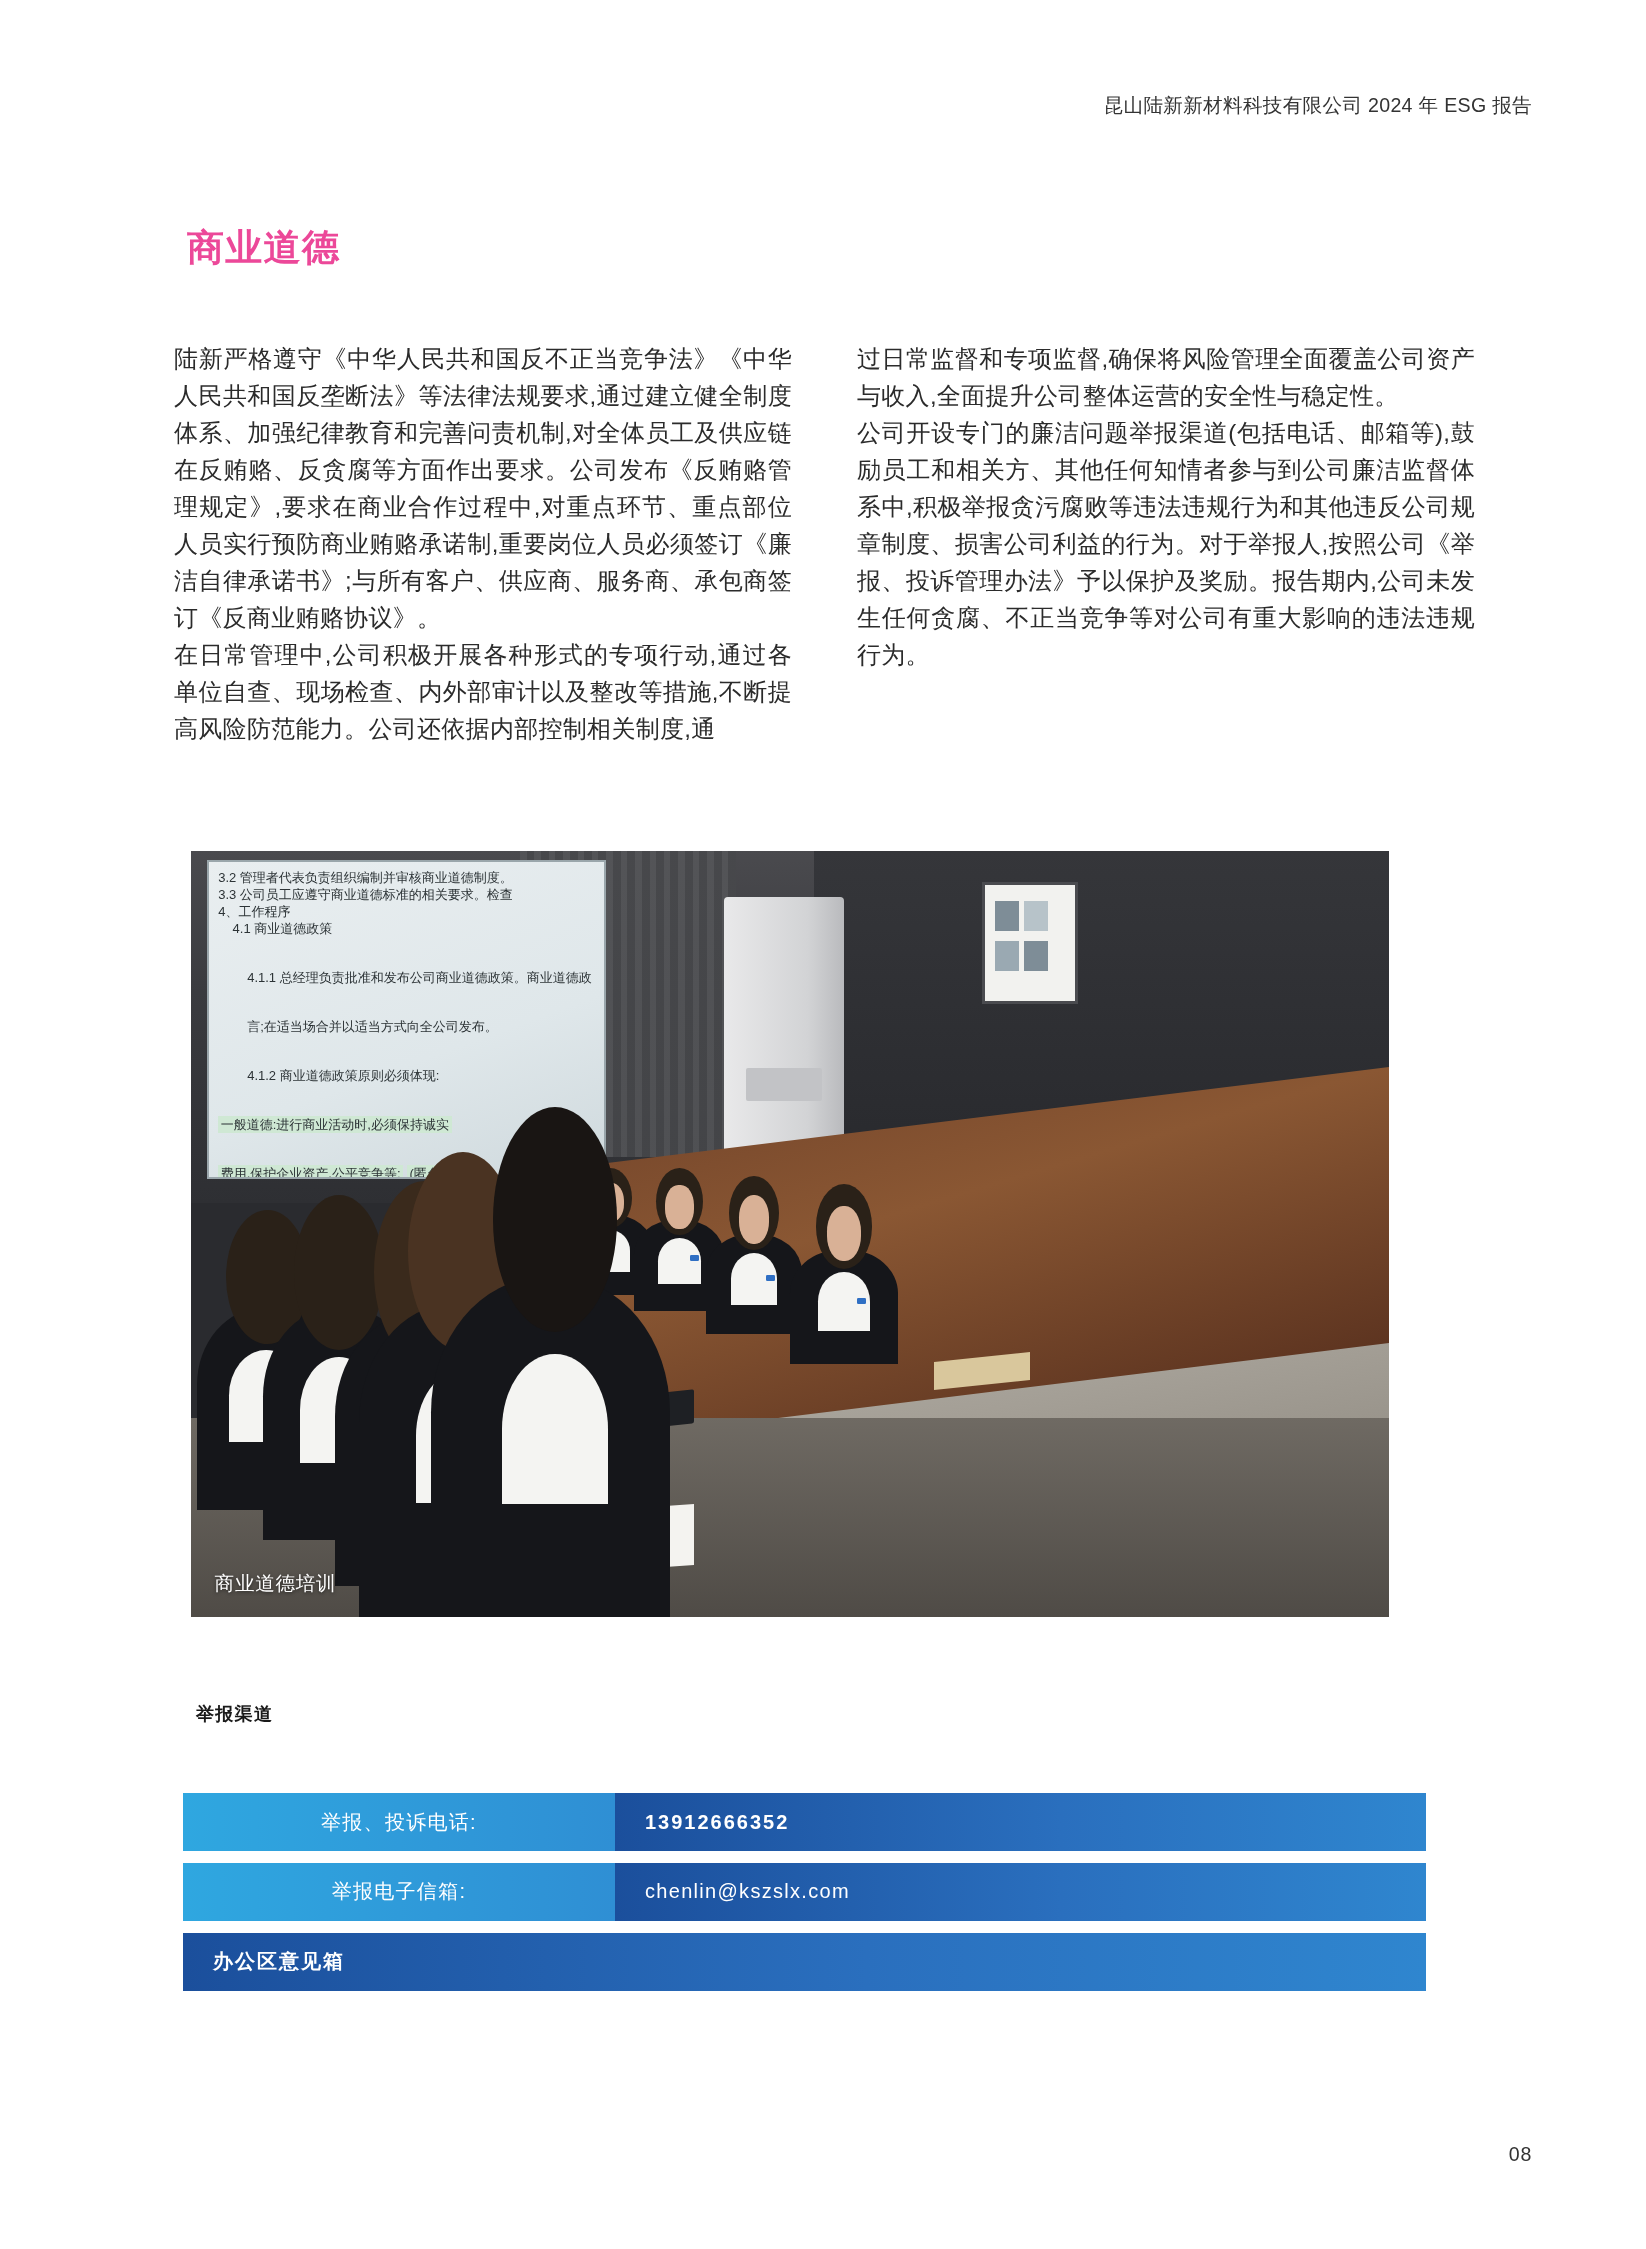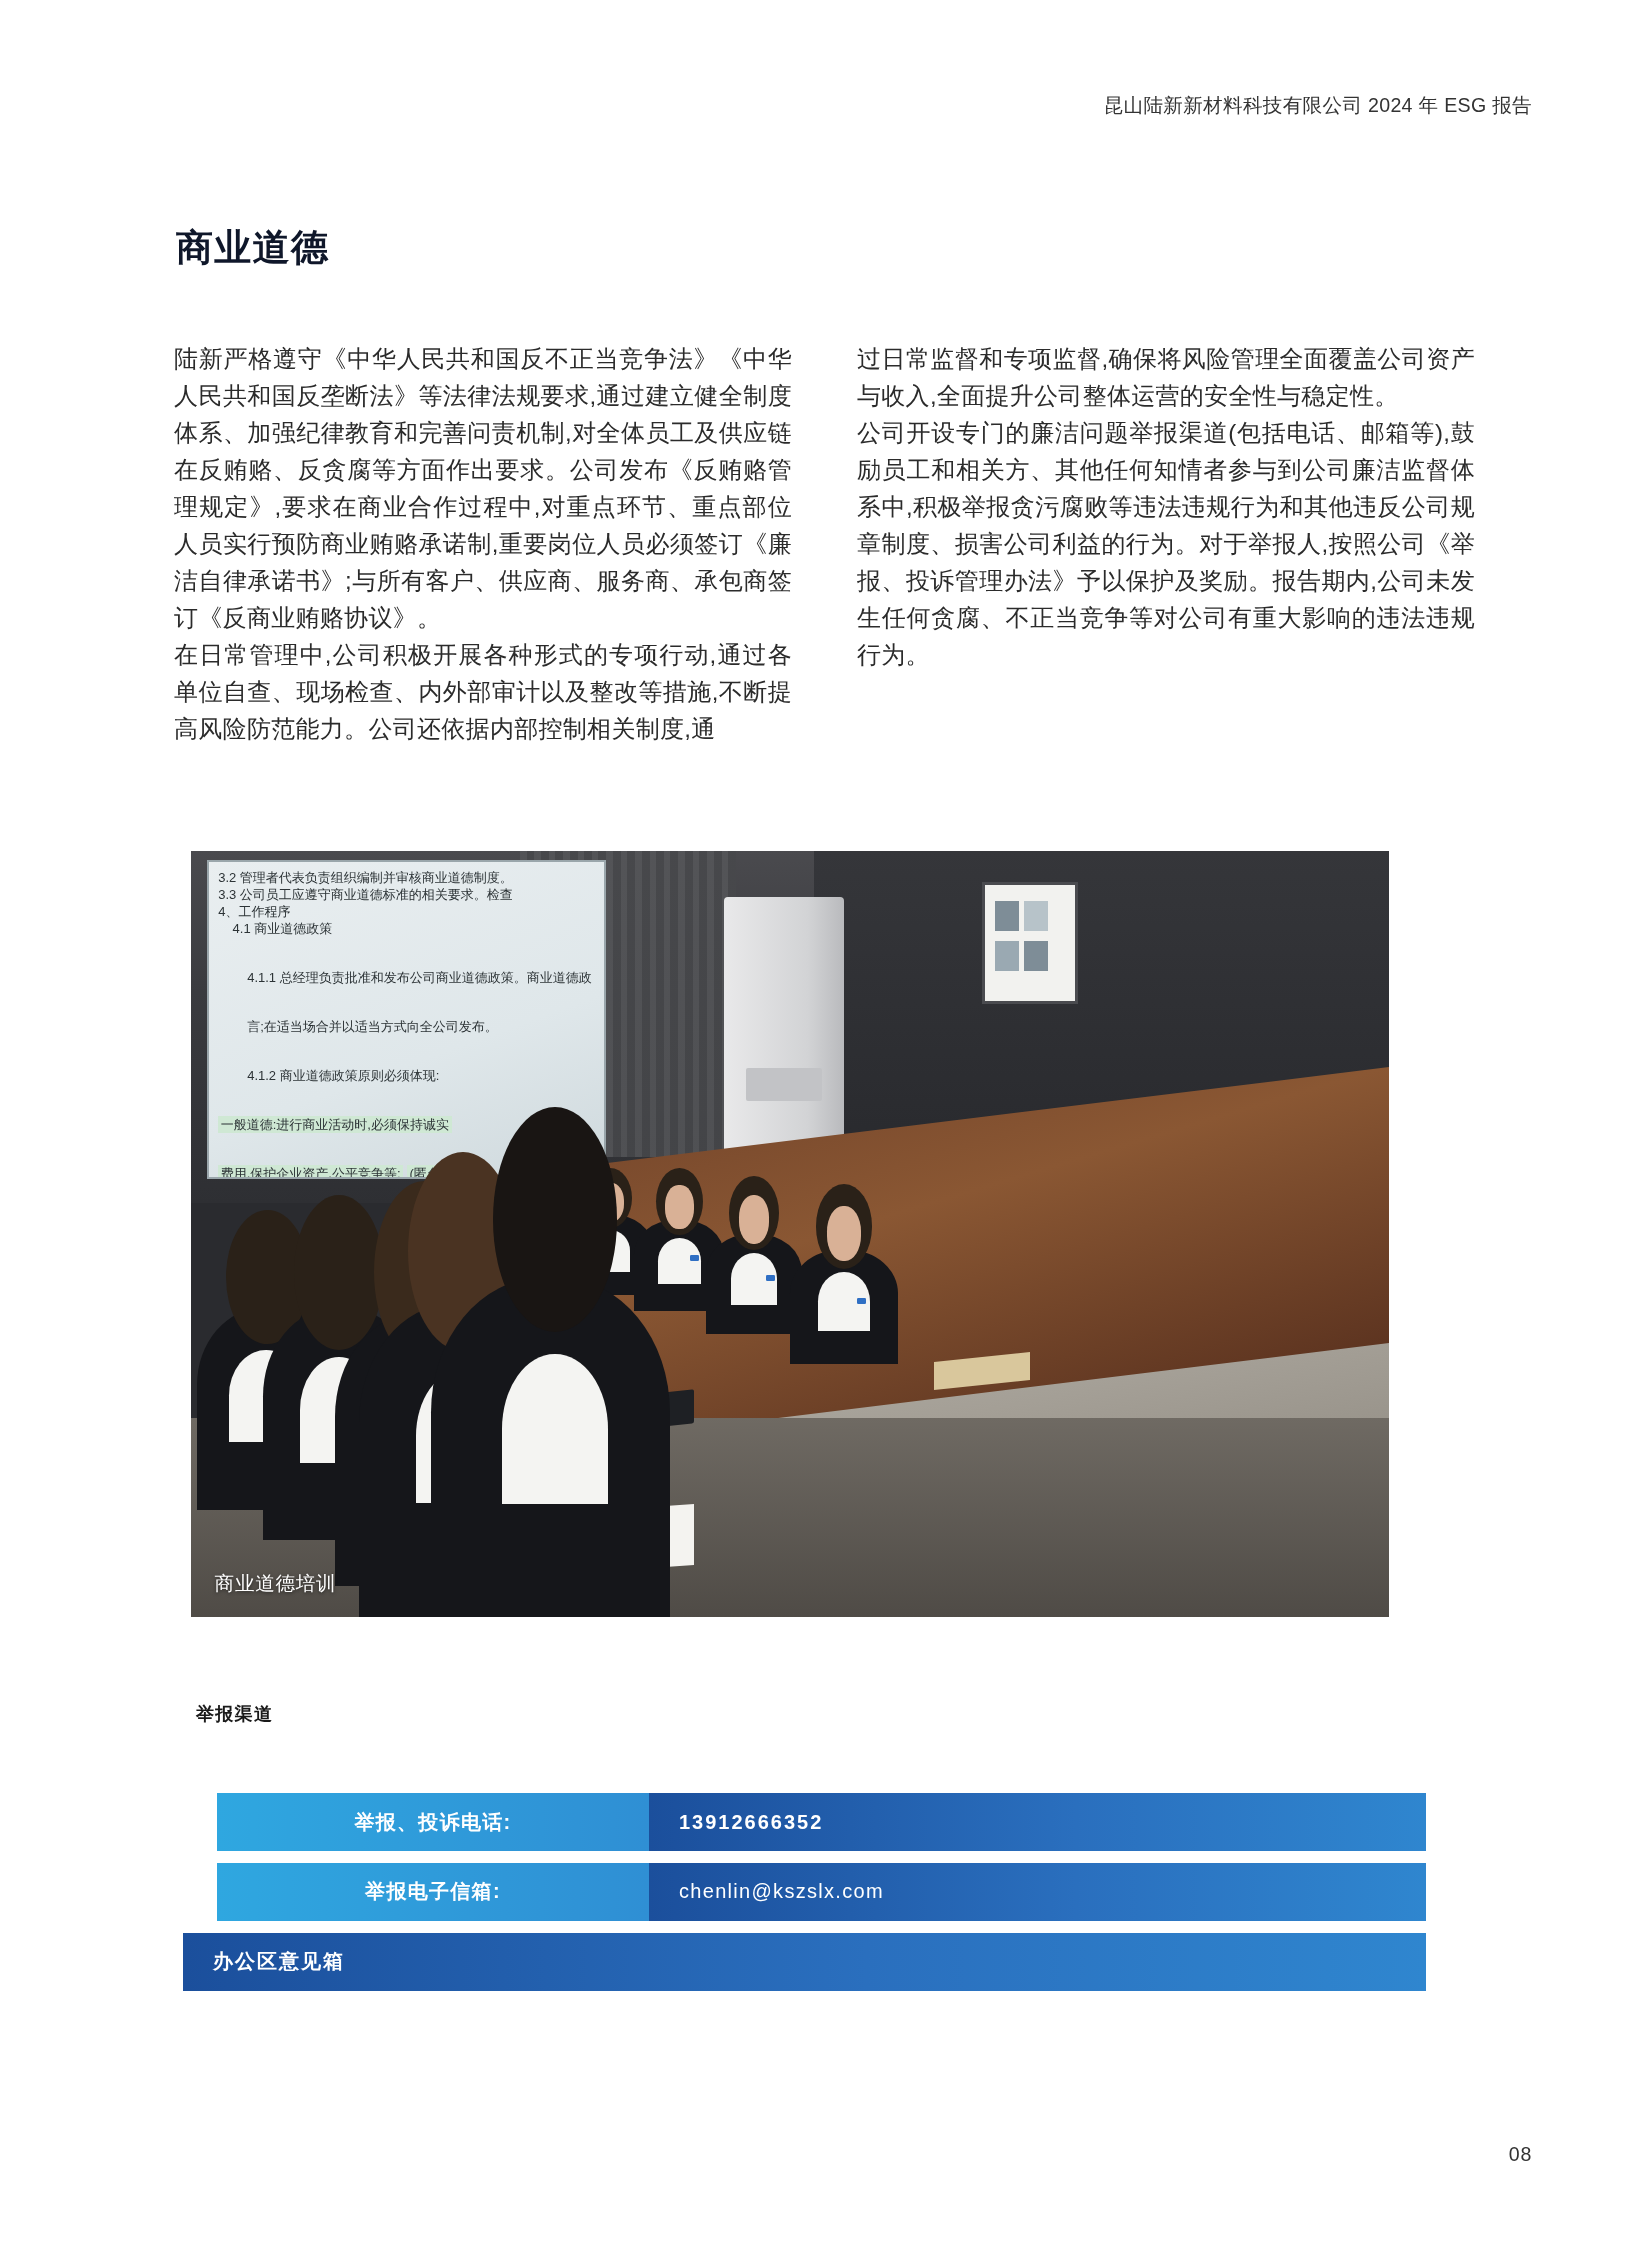--- a/index.html
+++ b/index.html
@@ -24,24 +24,24 @@
     font-size: 19.6px;
     letter-spacing: 0.3px;
     color: #333333;
     white-space: nowrap;
   }
 
   
   .section-title {
     position: absolute;
     top: 223px;
-    left: 176px;
+    left: 187px;
     font-size: 37px;
     font-weight: bold;
-    color: #0f172a;
+    color: #ec4899;
     letter-spacing: 1.3px;
   }
 
   
   .body-cols {
     position: absolute;
     top: 340px;
     left: 174px;
     width: 1302px;
     display: flex;
@@ -239,24 +239,23 @@
     height: 58px;
     margin-bottom: 11.8px;
   }
   .ch-label {
     width: 432px;
     display: flex;
     align-items: center;
     justify-content: center;
     color: #ffffff;
     font-size: 20px;
-    font-weight: bold;
+    font-weight: normal;
     letter-spacing: 1.3px;
     background: linear-gradient(90deg, #2fa7e0 0%, #2f8fd4 100%);
-    margin-left: 34px;
   }
   .ch-value {
     flex: 1;
     display: flex;
     align-items: center;
     padding-left: 30px;
     color: #ffffff;
     font-size: 20px;
     letter-spacing: 1.3px;
     background: linear-gradient(90deg, #1b4f9c 0%, #2a6fbe 55%, #2f86cf 100%);

